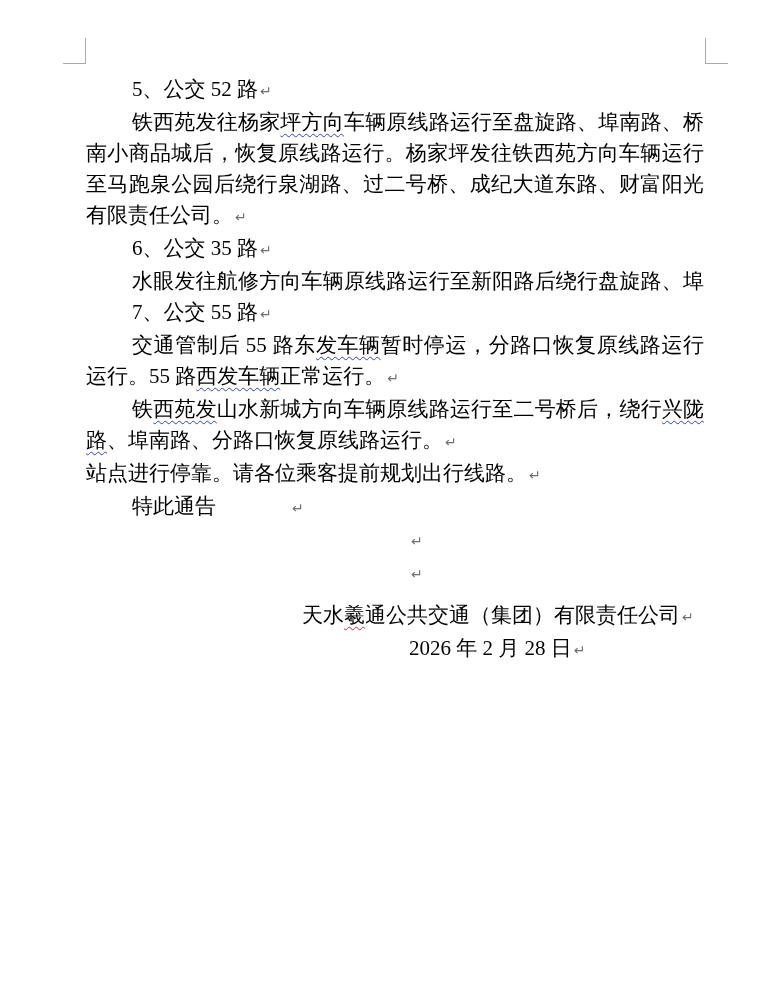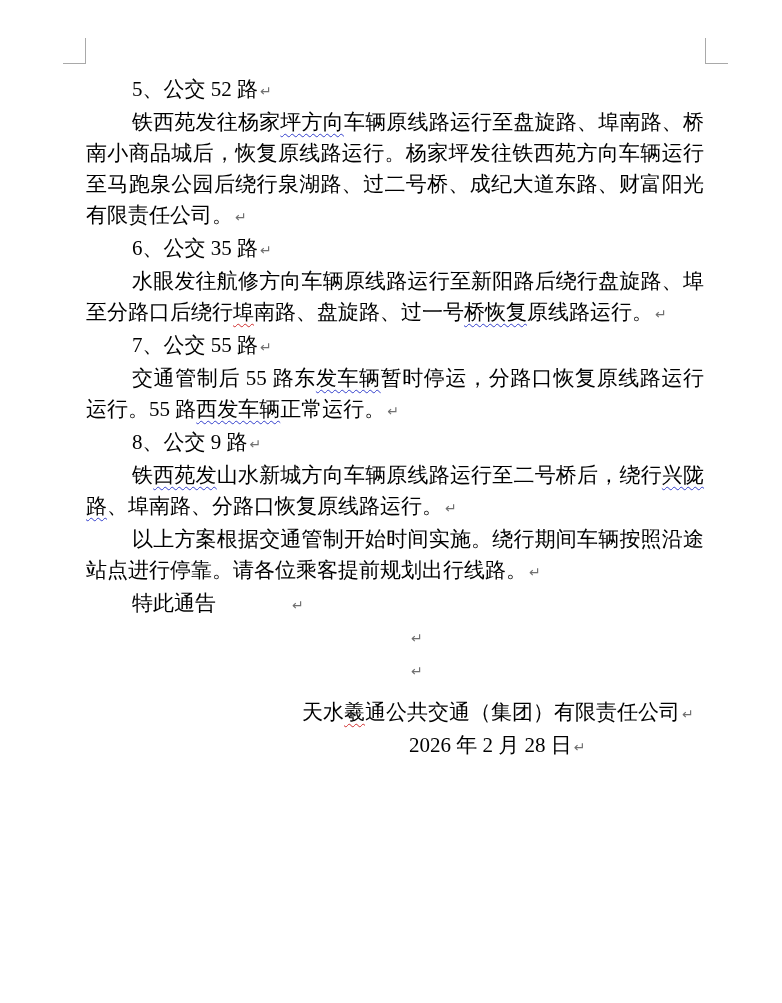--- a/index.html
+++ b/index.html
@@ -53,38 +53,33 @@
         <div class="line justify indent"><span class="run">铁西苑发往杨家</span><span class="run wavy-blue">坪方向</span><span class="run">车辆原线路运行至盘旋路、埠南路、桥</span></div>
         <div class="line justify"><span class="run">南小商品城后，恢复原线路运行。杨家坪发往铁西苑方向车辆运行</span></div>
         <div class="line justify"><span class="run">至马跑泉公园后绕行泉湖路、过二号桥、成纪大道东路、财富阳光</span></div>
         <div class="line"><span class="run">有限责任公司。</span><span class="pilcrow">↵</span></div>
       </div>
       <div class="paragraph">
         <div class="line indent"><span class="run">6、公交 35 路</span><span class="pilcrow">↵</span></div>
       </div>
       <div class="paragraph">
         <div class="line justify indent"><span class="run">水眼发往航修方向车辆原线路运行至新阳路后绕行盘旋路、埠</span></div>
-        <div class="line"><span class="run">至分路口后绕行</span><span class="run wavy-red">埠</span><span class="run">南路、盘旋路、过一号</span><span class="run wavy-blue">桥恢复</span><span class="run">原线路运行。</span><span class="pilcrow">↵</span></div>
       </div>
       <div class="paragraph">
         <div class="line indent"><span class="run">7、公交 55 路</span><span class="pilcrow">↵</span></div>
       </div>
       <div class="paragraph">
         <div class="line justify indent"><span class="run">交通管制后 55 路东</span><span class="run wavy-blue">发车辆</span><span class="run">暂时停运，分路口恢复原线路运行</span></div>
         <div class="line"><span class="run">运行。55 路</span><span class="run wavy-blue">西发车辆</span><span class="run">正常运行。</span><span class="pilcrow">↵</span></div>
       </div>
       <div class="paragraph">
-        <div class="line indent"><span class="run">8、公交 9 路</span><span class="pilcrow">↵</span></div>
-      </div>
-      <div class="paragraph">
         <div class="line justify indent"><span class="run">铁</span><span class="run wavy-blue">西苑发</span><span class="run">山水新城方向车辆原线路运行至二号桥后，绕行</span><span class="run wavy-blue">兴陇</span></div>
         <div class="line"><span class="run wavy-blue">路</span><span class="run">、埠南路、分路口恢复原线路运行。</span><span class="pilcrow">↵</span></div>
       </div>
       <div class="paragraph">
-        <div class="line justify indent"><span class="run">以上方案根据交通管制开始时间实施。绕行期间车辆按照沿途</span></div>
         <div class="line"><span class="run">站点进行停靠。请各位乘客提前规划出行线路。</span><span class="pilcrow">↵</span></div>
       </div>
       <div class="paragraph">
         <div class="line indent"><span class="run">特此通告</span><span class="gap" style="width: 74px;"></span><span class="pilcrow">↵</span></div>
       </div>
       <div class="paragraph">
         <div class="line" style="padding-left: 323px;"><span class="pilcrow">↵</span></div>
       </div>
       <div class="paragraph">
         <div class="line" style="padding-left: 323px;"><span class="pilcrow">↵</span></div>

